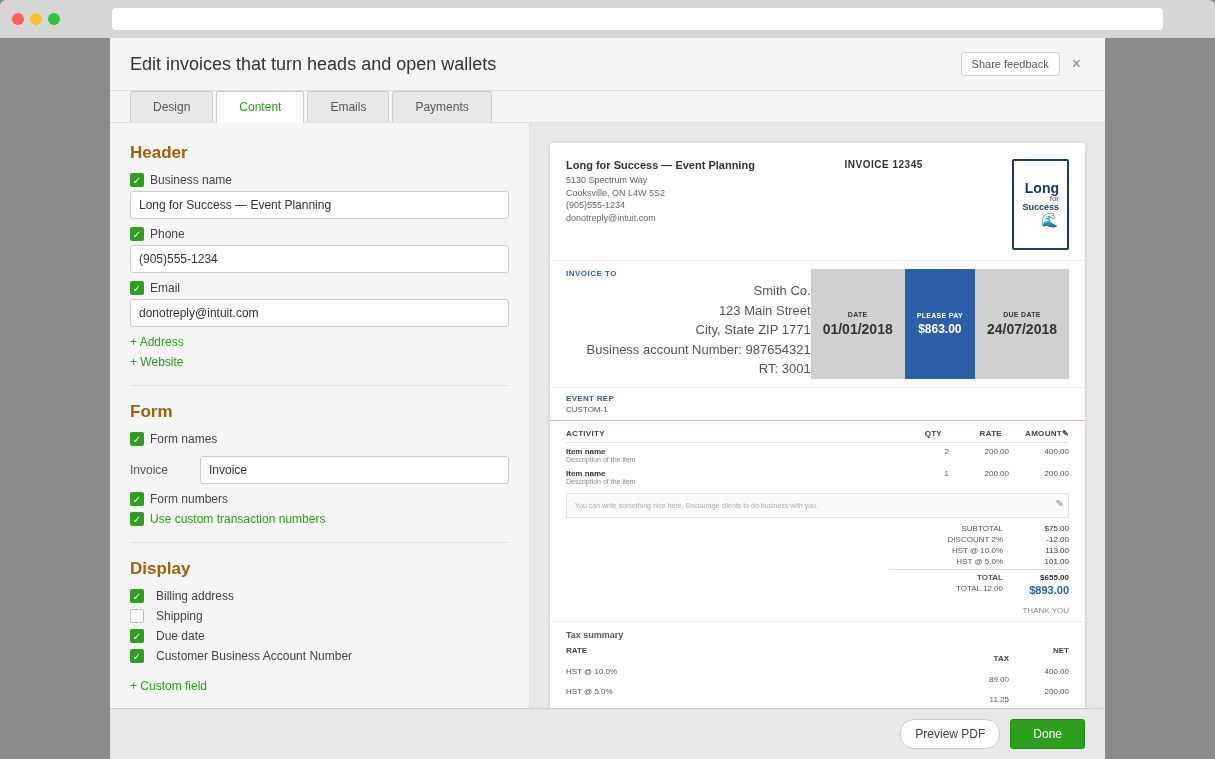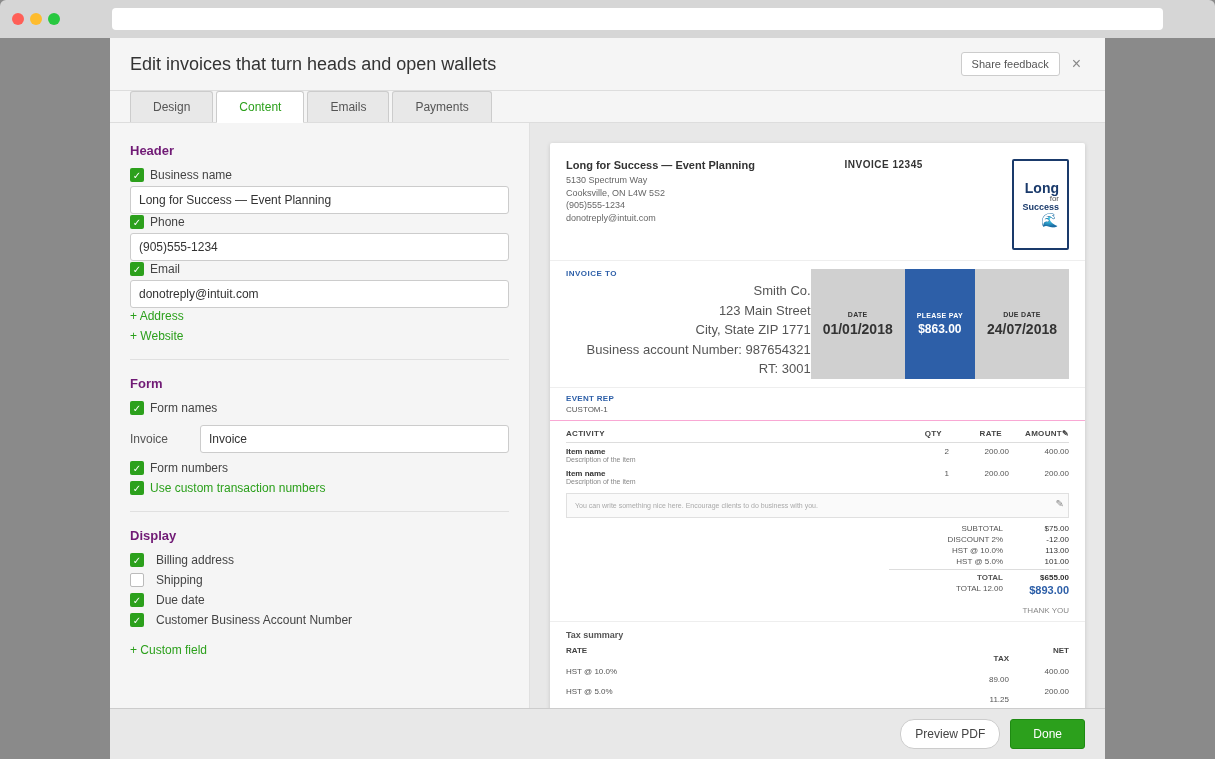--- a/index.html
+++ b/index.html
@@ -130,28 +130,28 @@
     
     .left-panel {
       width: 420px;
       padding: 20px;
       overflow-y: auto;
       border-right: 1px solid #e0e0e0;
       background: #f5f5f5;
     }
 
     .section-title {
-      font-size: 13px;
+      font-size: 17px;
       font-weight: 600;
-      color: #701a75;
+      color: #a16207;
       margin-bottom: 10px;
     }
 
     .field-group {
-      margin-bottom: 1px;
+      margin-bottom: 8px;
     }
 
     .field-label-row {
       display: flex;
       align-items: center;
       gap: 6px;
       margin-bottom: 4px;
     }
 
     .checkbox-green {

